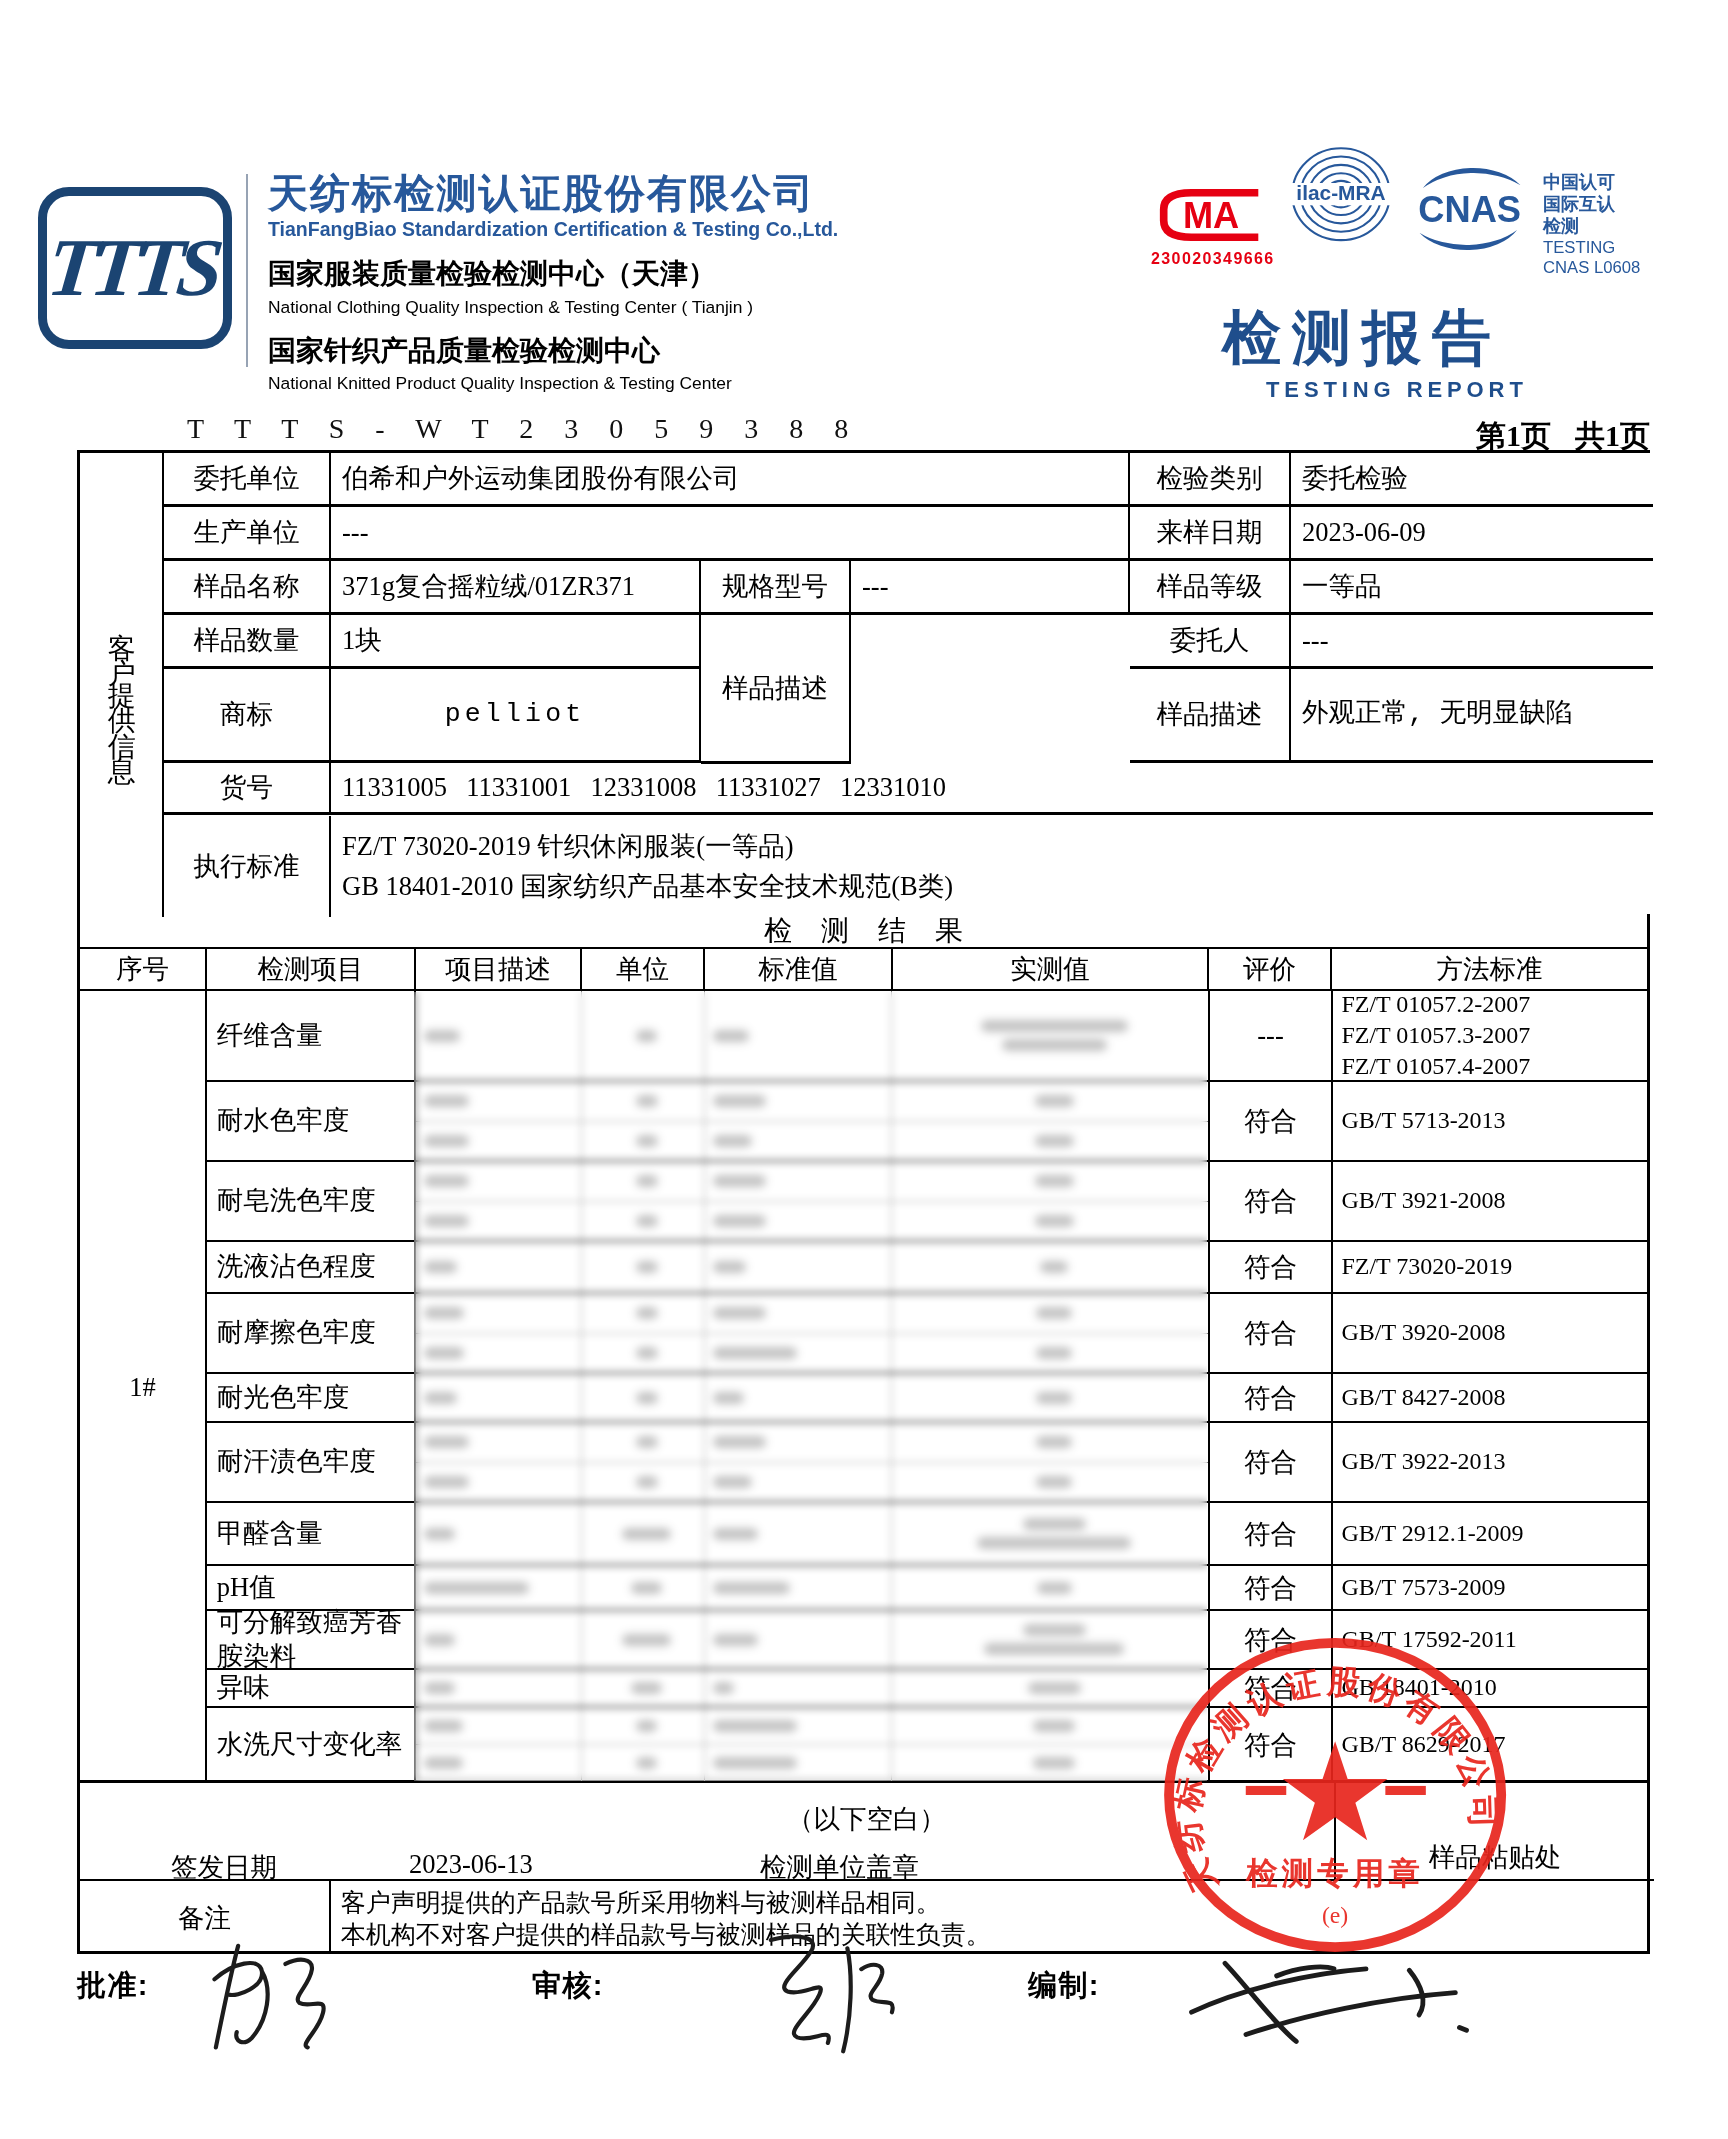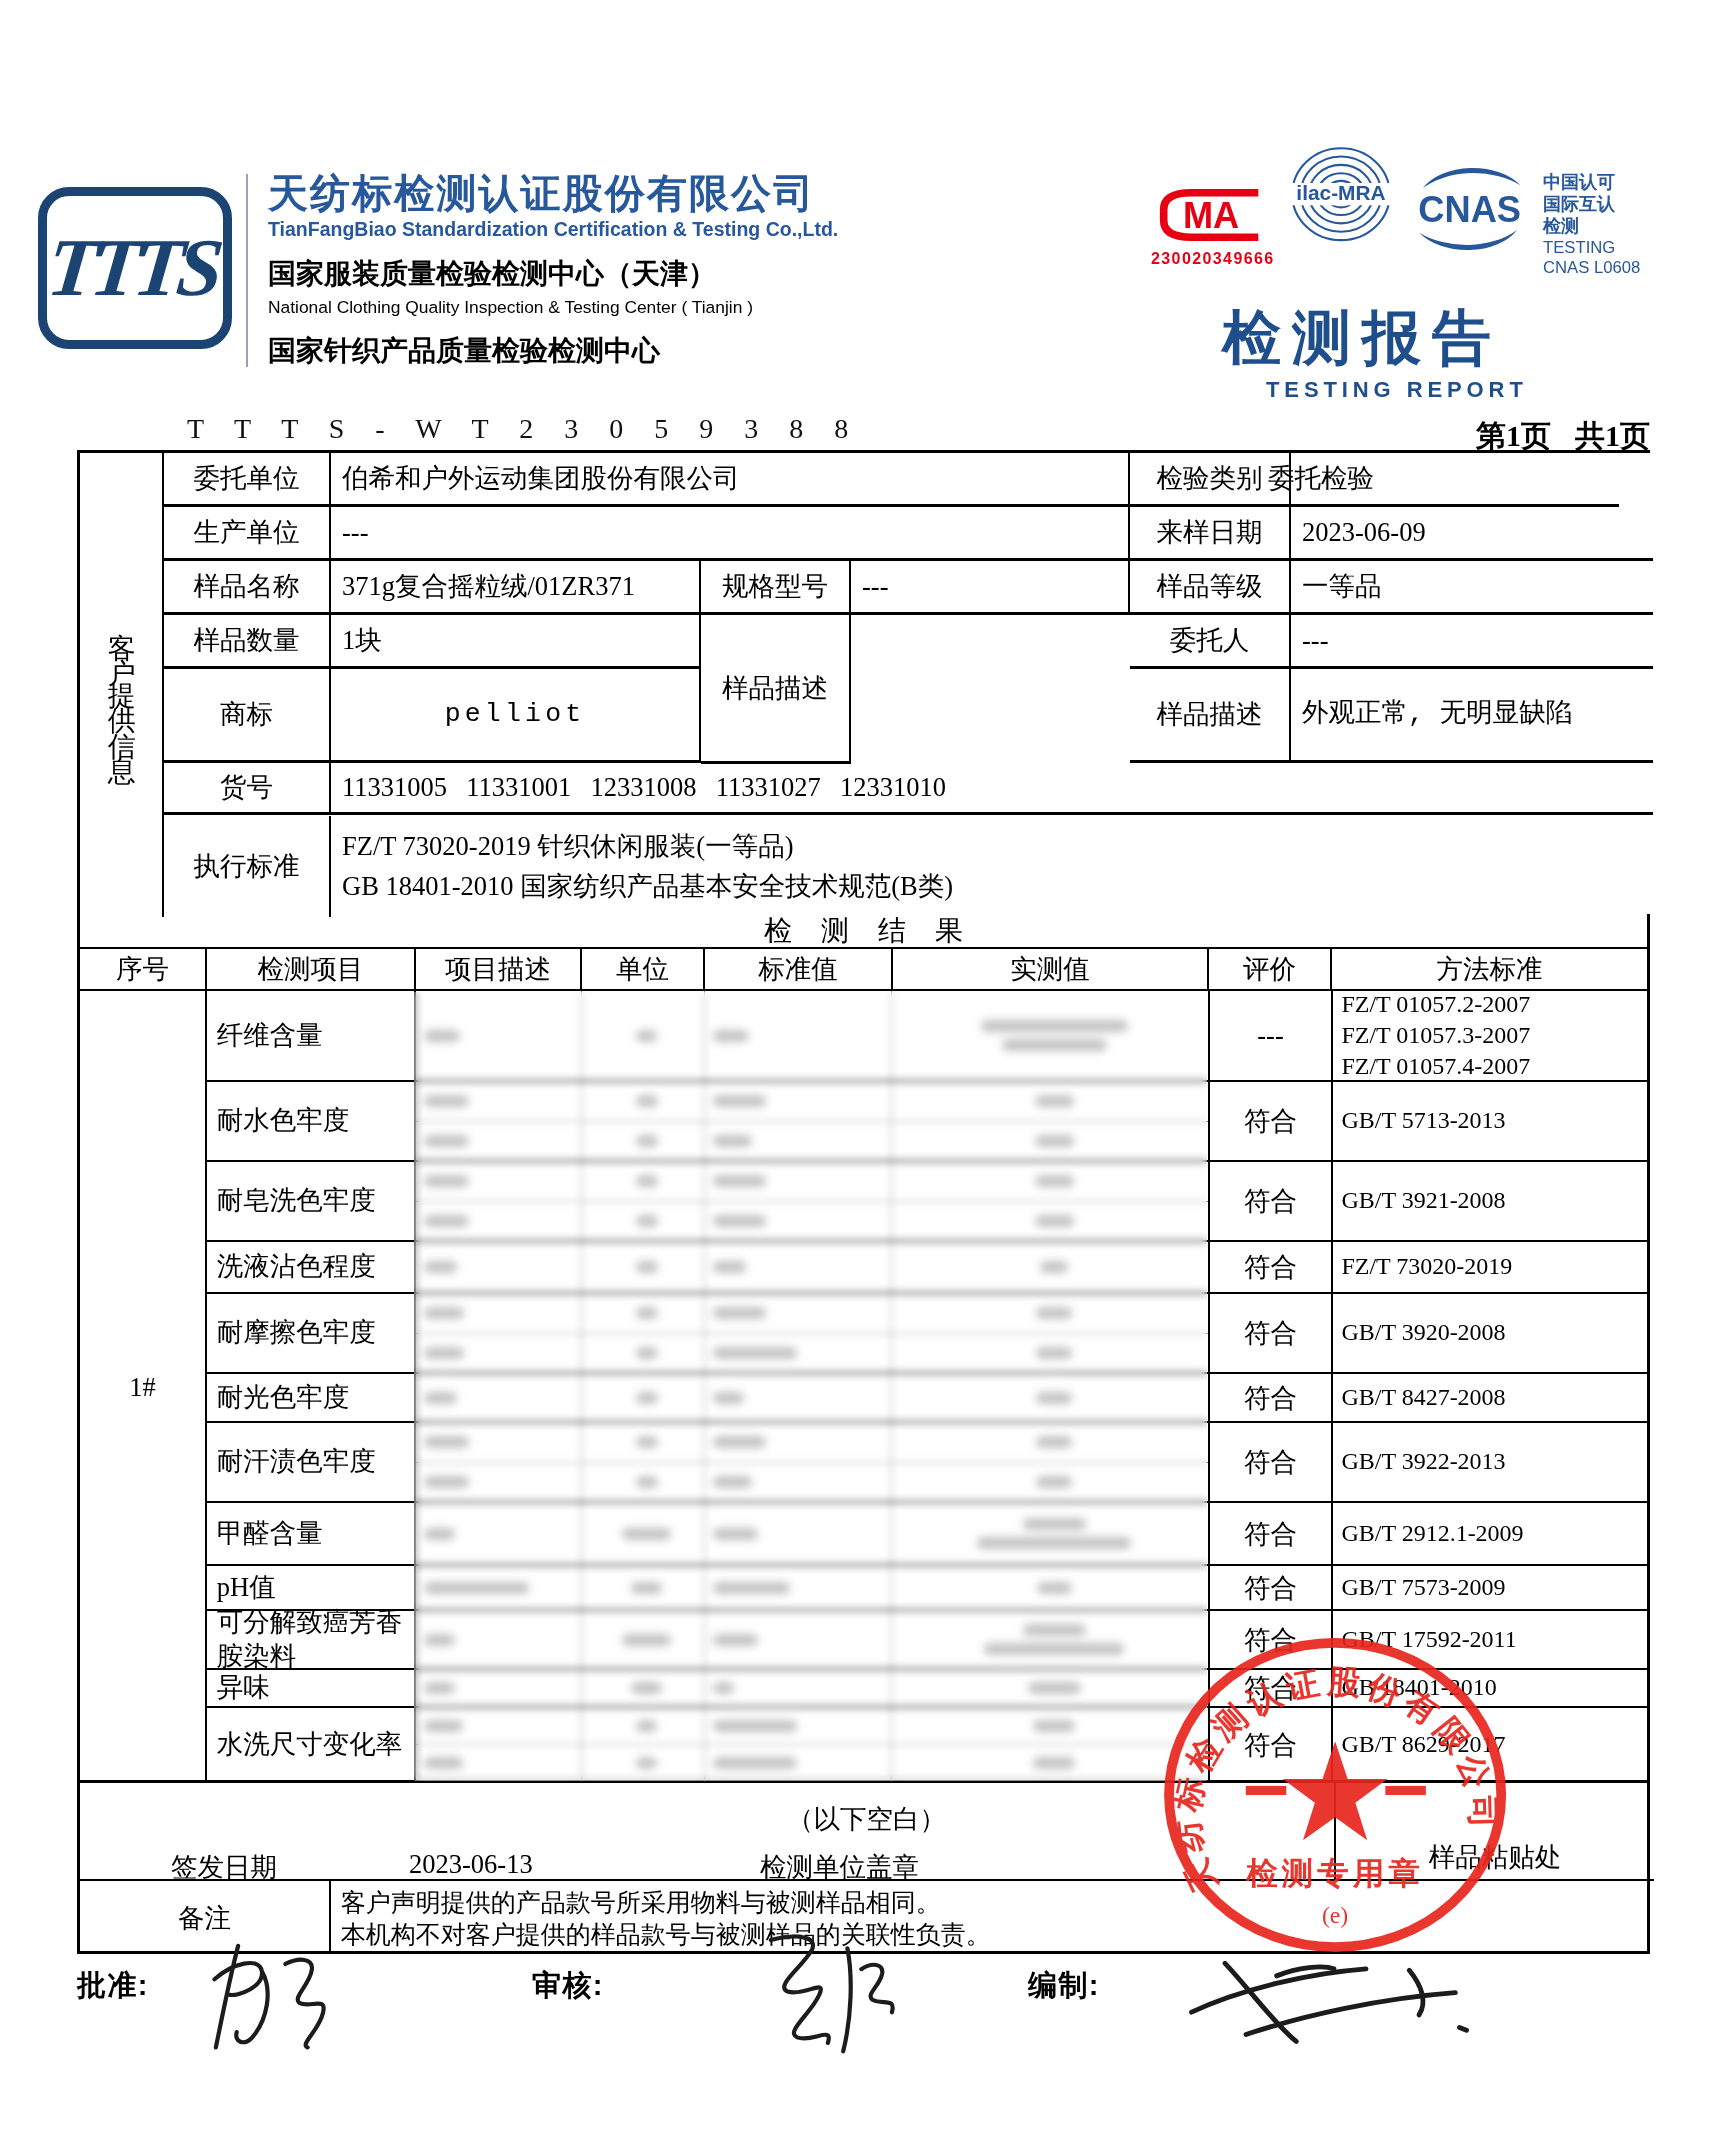--- a/index.html
+++ b/index.html
@@ -98,20 +98,21 @@
     <span class="logo-txt">TTTS</span>
   </div>
   <div class="abs hdr-divider"></div>
 
   <div class="abs hdr-text">
     <div class="co-cn">天纺标检测认证股份有限公司</div>
     <div class="co-en">TianFangBiao Standardization Certification &amp; Testing Co.,Ltd.</div>
     <div class="ctr-cn">国家服装质量检验检测中心（天津）</div>
     <div class="ctr-en">National Clothing Quality Inspection &amp; Testing Center ( Tianjin )</div>
     <div class="ctr-cn">国家针织产品质量检验检测中心</div>
+    <div class="ctr-en">National Knitted Product Quality Inspection &amp; Testing Center</div>
   </div>
 
   <div class="abs cma-wrap">
     <svg width="112" height="64" viewBox="0 0 160 92">
       <path d="M148 14 H52 Q12 14 12 38 V54 Q12 78 52 78 H148" fill="none" stroke="#e60012" stroke-width="11"></path>
       <text x="80" y="64" text-anchor="middle" font-family="Liberation Sans, sans-serif" font-size="52" font-weight="bold" fill="#e60012">MA</text>
     </svg>
     <div class="cma-num">230020349666</div>
   </div>
 
@@ -152,21 +153,21 @@
   <div class="abs page-ind">
     <span>第1页</span><span>共1页</span>
   </div>
 
   <div class="abs" id="tbl1">
     <div class="cell side-label" style="left:0;top:0;width:84px;height:464px;border-bottom:none;">客户提供信息</div>
 
     <div class="cell lab" style="left:84px;top:0;width:167px;height:54px;">委托单位</div>
     <div class="cell val" style="left:251px;top:0;width:799px;height:54px;">伯希和户外运动集团股份有限公司</div>
     <div class="cell lab" style="left:1050px;top:0;width:161px;height:54px;">检验类别</div>
-    <div class="cell val" style="left:1177px;top:0;width:362px;height:54px;border-right:none;">委托检验</div>
+    <div class="cell val" style="left:1211px;top:0;width:362px;height:54px;border-right:none;">委托检验</div>
 
     <div class="cell lab" style="left:84px;top:54px;width:167px;height:54px;">生产单位</div>
     <div class="cell val" style="left:251px;top:54px;width:799px;height:54px;">---</div>
     <div class="cell lab" style="left:1050px;top:54px;width:161px;height:54px;">来样日期</div>
     <div class="cell val" style="left:1211px;top:54px;width:362px;height:54px;border-right:none;">2023-06-09</div>
 
     <div class="cell lab" style="left:84px;top:108px;width:167px;height:54px;">样品名称</div>
     <div class="cell val" style="left:251px;top:108px;width:370px;height:54px;">371g复合摇粒绒/01ZR371</div>
     <div class="cell lab" style="left:621px;top:108px;width:150px;height:54px;">规格型号</div>
     <div class="cell val" style="left:771px;top:108px;width:279px;height:54px;">---</div>

